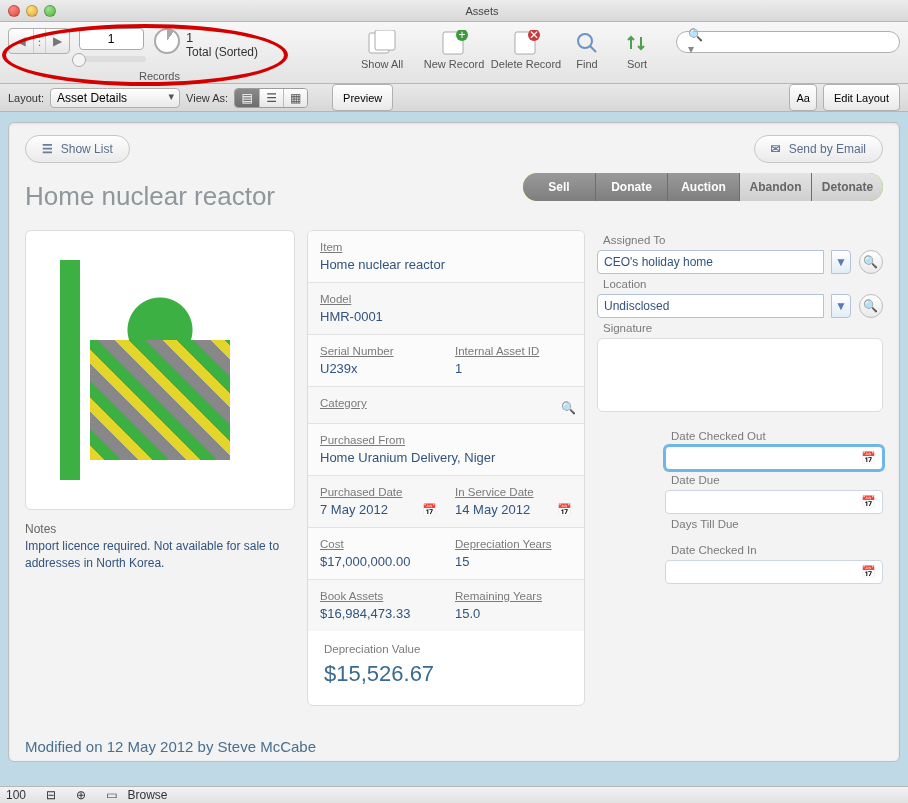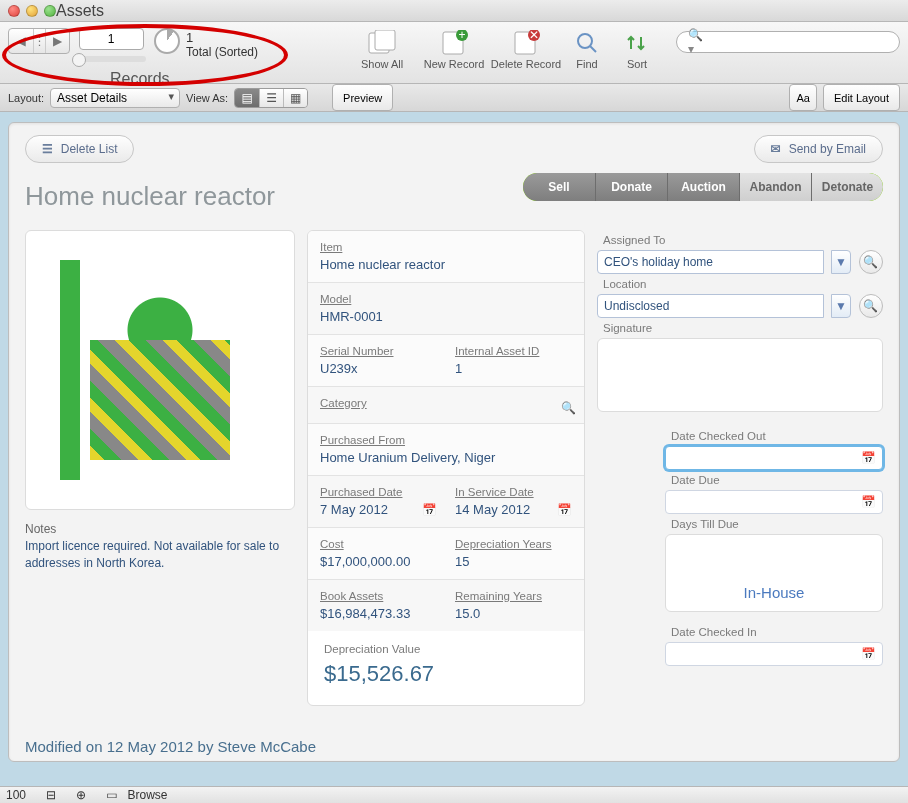--- a/index.html
+++ b/index.html
@@ -5,36 +5,36 @@
 * { box-sizing: border-box; margin: 0; padding: 0; font-family: "Lucida Grande", "Helvetica Neue", Arial, sans-serif; font-size: 12px; }
 body { background: #fff; width: 908px; height: 803px; position: relative; overflow: hidden; }
 
 
 .titlebar { height: 22px; background: linear-gradient(#ececec,#d8d8d8); border-bottom:1px solid #b6b6b6; display:flex; align-items:center; }
 .traffic { display:flex; gap:6px; margin-left:8px; }
 .dot { width:12px; height:12px; border-radius:50%; border:1px solid rgba(0,0,0,.2);}
 .dot.r{background:radial-gradient(circle at 35% 30%,#ff8b84,#e0443e);} 
 .dot.y{background:radial-gradient(circle at 35% 30%,#ffe27a,#e3a33a);} 
 .dot.g{background:radial-gradient(circle at 35% 30%,#9ae28f,#55b43f);} 
-.title { flex:1; font-size:16px; color:#444; }
+.title { flex:1; text-align:center; font-size:11px; color:#444; }
 
 
 .toolbar1 { height:62px; background:linear-gradient(#f7f7f7,#e3e3e3); border-bottom:1px solid #b6b6b6; display:flex; align-items:flex-start; padding:6px 8px 0; position:relative;}
 .nav-group{display:flex;flex-direction:column;align-items:center;margin-right:8px;}
 .navbtns{display:flex;border:1px solid #b0b0b0;border-radius:4px;background:linear-gradient(#fff,#e6e6e6);height:26px;}
 .navbtn{width:24px;display:flex;align-items:center;justify-content:center;color:#777;}
 .navbtn+.navbtn{border-left:1px solid #ccc;}
 .recnum{border:1px solid #aaa;border-radius:4px;width:65px;height:22px;text-align:center;background:#fff;margin-bottom:4px;}
 .slider{width:70px;height:6px;background:#ddd;border-radius:3px;position:relative;margin-top:2px;}
 .slider::before{content:'';position:absolute;left:-4px;top:-3px;width:12px;height:12px;background:#f4f4f4;border:1px solid #aaa;border-radius:50%;}
 .pie{width:26px;height:26px;border:2px solid #aaa;border-radius:50%;background:conic-gradient(#aaa 0 35deg,#fff 35deg 360deg);margin-right:6px;}
 .rec-col{display:flex;flex-direction:column;justify-content:center;margin-top:2px;}
 .rec-col .cnt{font-size:13px;color:#333;}
 .rec-col .st{font-size:12px;color:#333;}
-.tb-label{font-size:16px;color:#555;margin-top:4px;text-align:left;width:100%;}
+.tb-label{font-size:11px;color:#555;margin-top:4px;text-align:right;width:100%;}
 .annot-ellipse{position:absolute;left:2px;top:2px;width:286px;height:62px;border:4px solid #d40000;border-radius:50%/50%;pointer-events:none;}
 .tb-spacer{flex:0 0 80px;}
 .tb-item{display:flex;flex-direction:column;align-items:center;width:72px;color:#555;}
 .tb-item .ic{height:30px;display:flex;align-items:center;justify-content:center;}
 .tb-item .lab{font-size:11px;}
 .searchbox{flex:1;max-width:230px;margin-left:auto;display:flex;align-items:center;}
 .searchbox .srch{border:1px solid #b0b0b0;border-radius:11px;height:22px;width:100%;padding-left:22px;background:#fff;position:relative;}
 .srch-ic{position:relative;left:18px;color:#888;pointer-events:none;z-index:1;}
 
 
@@ -217,21 +217,21 @@
   <div style="flex:1"></div>
   <div class="tbbtn" style="padding:0 6px">Aa</div>
   <div class="tbbtn">Edit Layout</div>
 </div>
 
 <div class="body">
   <div class="canvas">
     <div class="hdrrow">
       <div class="chip">
         <span class="ic">☰</span>
-        <span>Delete List</span>
+        <span>Show List</span>
       </div>
       <div class="chip">
         <span class="ic">✉</span>
         <span>Send by Email</span>
       </div>
     </div>
 
     <div class="titleflex">
       <h1 class="assetname">Home nuclear reactor</h1>
       <div class="tabs">
@@ -343,23 +343,20 @@
         <div class="datebox active">
               <span></span>
               <span class="cal">📅</span>
             </div>
         <div class="k">Date Due</div>
         <div class="datebox">
               <span></span>
               <span class="cal">📅</span>
             </div>
         <div class="k">Days Till Due</div>
-        <div class="duebox">
-              <span class="inhouse">In-House</span>
-            </div>
         <div class="k" style="margin-top:14px">Date Checked In</div>
         <div class="datebox">
               <span></span>
               <span class="cal">📅</span>
             </div>
         </div>
       </div>
     </div>
 
     <div class="modline">Modified on 12 May 2012 by Steve McCabe</div>

